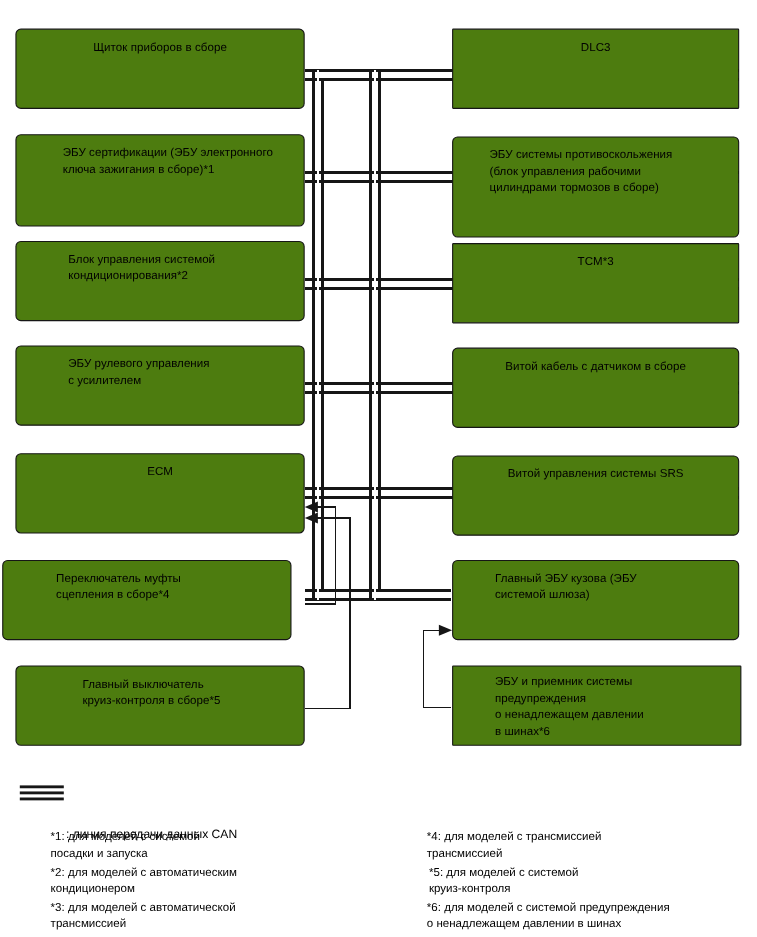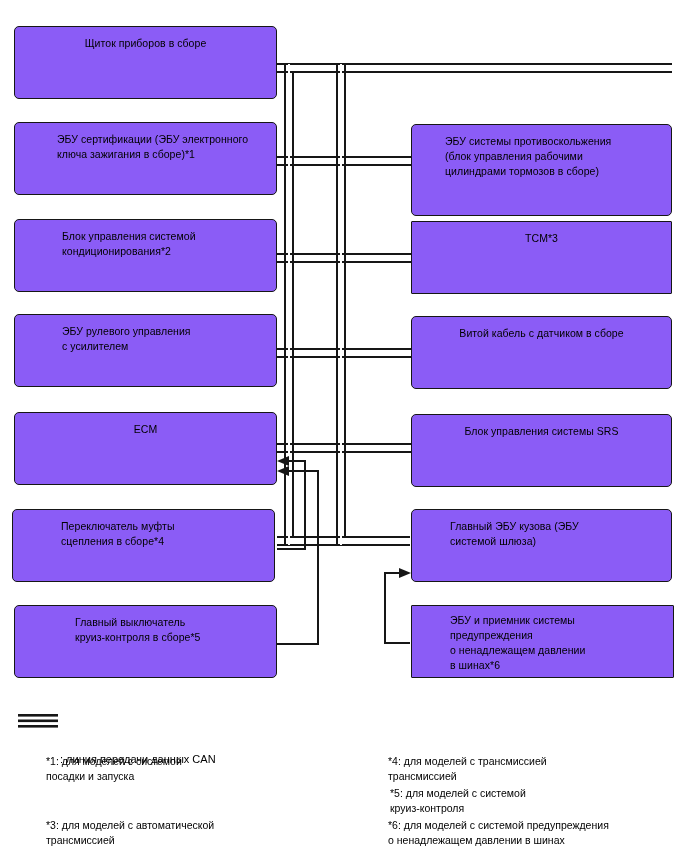--- a/index.html
+++ b/index.html
@@ -10,21 +10,21 @@
     color:#000;
     overflow:hidden;
   }
   #diagram-root{position:relative;width:688px;height:852px;}
   svg.layer{position:absolute;left:0;top:0;width:688px;height:852px;}
   .node-box{
     position:absolute;
     box-sizing:border-box;
     border:1.6px solid #161616;
     border-radius:5px;
-    background:#8b5cf6;
+    background:#4d7c0f;
   }
   .node-box.square{border-radius:1px;}
   .node-label{
     position:absolute;
     left:0;right:0;
     top:9px;
     text-align:center;
     font-size:10.5px;
     line-height:15px;
     letter-spacing:0.05px;
@@ -121,84 +121,89 @@
       <rect x="18" y="714" width="40" height="2.6" fill="#161616"></rect>
       <rect x="18" y="719.5" width="40" height="2.6" fill="#161616"></rect>
       <rect x="18" y="725" width="40" height="2.6" fill="#161616"></rect>
     </g>
   </svg>
 
   <div class="node-box" style="left:14px;top:26px;width:263px;height:73px;">
     <div class="node-label">Щиток приборов в сборе</div>
   </div>
 
-  <div class="node-box" style="left:14px;top:122px;width:263px;height:73px;">
+  <div class="node-box" style="left:14px;top:122px;width:263px;height:84px;">
     <div class="node-label lead" style="padding-left:42px;">ЭБУ сертификации (ЭБУ электронного
 ключа зажигания в сборе)*1</div>
   </div>
 
   <div class="node-box" style="left:14px;top:219px;width:263px;height:73px;">
     <div class="node-label lead" style="padding-left:47px;">Блок управления системой
 кондиционирования*2</div>
   </div>
 
   <div class="node-box" style="left:14px;top:314px;width:263px;height:73px;">
     <div class="node-label lead" style="padding-left:47px;">ЭБУ рулевого управления
 с усилителем</div>
   </div>
 
   <div class="node-box" style="left:14px;top:412px;width:263px;height:73px;">
     <div class="node-label">ECM</div>
   </div>
 
-  <div class="node-box" style="left:12px;top:509px;width:263px;height:73px;">
+  <div class="node-box" style="left:2px;top:509px;width:263px;height:73px;">
     <div class="node-label lead" style="padding-left:48px;">Переключатель муфты
 сцепления в сборе*4</div>
   </div>
 
   <div class="node-box" style="left:14px;top:605px;width:263px;height:73px;">
     <div class="node-label lead" style="padding-left:60px;">Главный выключатель
 круиз-контроля в сборе*5</div>
   </div>
 
+  <div class="node-box square" style="left:411px;top:26px;width:261px;height:73px;">
+    <div class="node-label">DLC3</div>
+  </div>
 
   <div class="node-box" style="left:411px;top:124px;width:261px;height:92px;">
     <div class="node-label lead" style="padding-left:33px;">ЭБУ системы противоскольжения
 (блок управления рабочими
 цилиндрами тормозов в сборе)</div>
   </div>
 
   <div class="node-box square" style="left:411px;top:221px;width:261px;height:73px;">
     <div class="node-label">TCM*3</div>
   </div>
 
   <div class="node-box" style="left:411px;top:316px;width:261px;height:73px;">
     <div class="node-label">Витой кабель с датчиком в сборе</div>
   </div>
 
   <div class="node-box" style="left:411px;top:414px;width:261px;height:73px;">
-    <div class="node-label">Блок управления системы SRS</div>
+    <div class="node-label">Витой управления системы SRS</div>
   </div>
 
   <div class="node-box" style="left:411px;top:509px;width:261px;height:73px;">
     <div class="node-label lead" style="padding-left:38px;">Главный ЭБУ кузова (ЭБУ
 системой шлюза)</div>
   </div>
 
   <div class="node-box square" style="left:411px;top:605px;width:263px;height:73px;">
     <div class="node-label lead" style="padding-left:38px;top:7px;">ЭБУ и приемник системы
 предупреждения
 о ненадлежащем давлении
 в шинах*6</div>
   </div>
 
   <div class="legend-text">: линия передачи данных CAN</div>
 
   <div class="footnote" style="left:46px;top:754px;width:290px;">*1: для моделей с системой
 посадки и запуска</div>
+  <div class="footnote" style="left:46px;top:786px;width:290px;">*2: для моделей с автоматическим
+кондиционером</div>
   <div class="footnote" style="left:46px;top:818px;width:290px;">*3: для моделей с автоматической
 трансмиссией</div>
 
   <div class="footnote" style="left:388px;top:754px;width:295px;">*4: для моделей с трансмиссией
 трансмиссией</div>
   <div class="footnote" style="left:390px;top:786px;width:295px;">*5: для моделей с системой
 круиз-контроля</div>
   <div class="footnote" style="left:388px;top:818px;width:300px;">*6: для моделей с системой предупреждения
 о ненадлежащем давлении в шинах</div>
 

